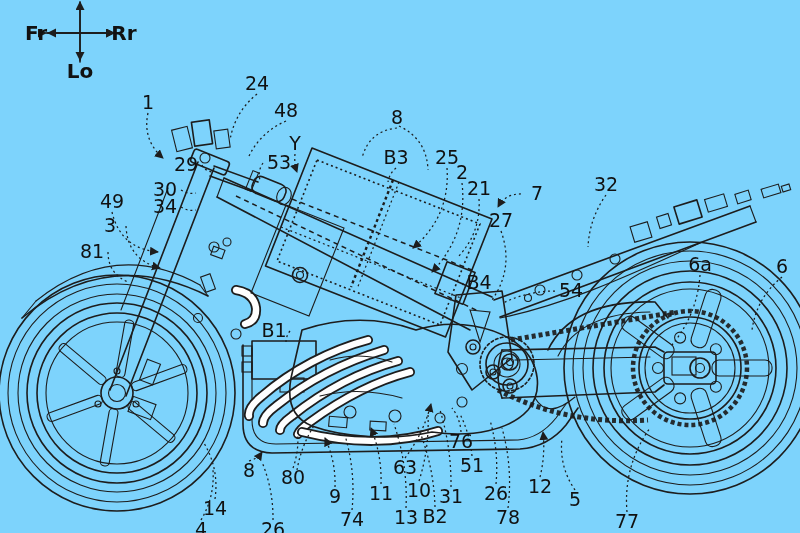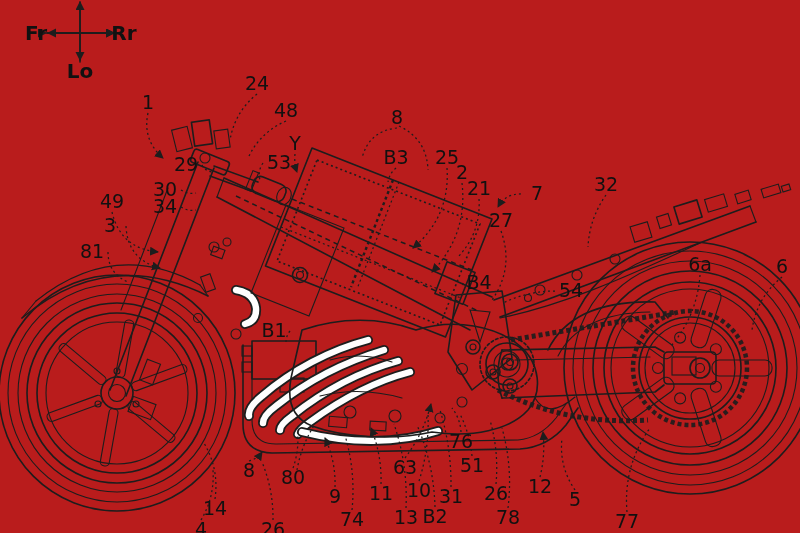--- a/index.html
+++ b/index.html
@@ -1,16 +1,16 @@
 <!DOCTYPE html>
 <html><head>
 <meta charset="utf-8">
 <style>
   html,body{margin:0;padding:0;background:#fff;}
-  .stage{position:relative;width:800px;height:533px;background:#b91c1c;overflow:hidden;
+  .stage{position:relative;width:800px;height:533px;background:#7dd3fc;overflow:hidden;
          font-family:"DejaVu Sans",sans-serif;}
   svg{display:block}
   .ln{fill:none;stroke:#1d1d1d;stroke-width:1.6;stroke-linecap:round;stroke-linejoin:round;}
   .ln2{fill:none;stroke:#1d1d1d;stroke-width:1.1;stroke-linecap:round;}
   .dash{fill:none;stroke:#1d1d1d;stroke-width:1.5;stroke-dasharray:5 4;}
   .dashb{fill:none;stroke:#1d1d1d;stroke-width:2.4;stroke-dasharray:3 3;}
   .dot{fill:none;stroke:#1d1d1d;stroke-width:1.2;stroke-dasharray:2 3;}
   .leader{fill:none;stroke:#1d1d1d;stroke-width:1.25;stroke-dasharray:2 3;}
   .tube-o{fill:none;stroke:#1d1d1d;stroke-width:10;stroke-linecap:round;}
   .tube-i{fill:none;stroke:#fefefe;stroke-width:6.4;stroke-linecap:round;}

